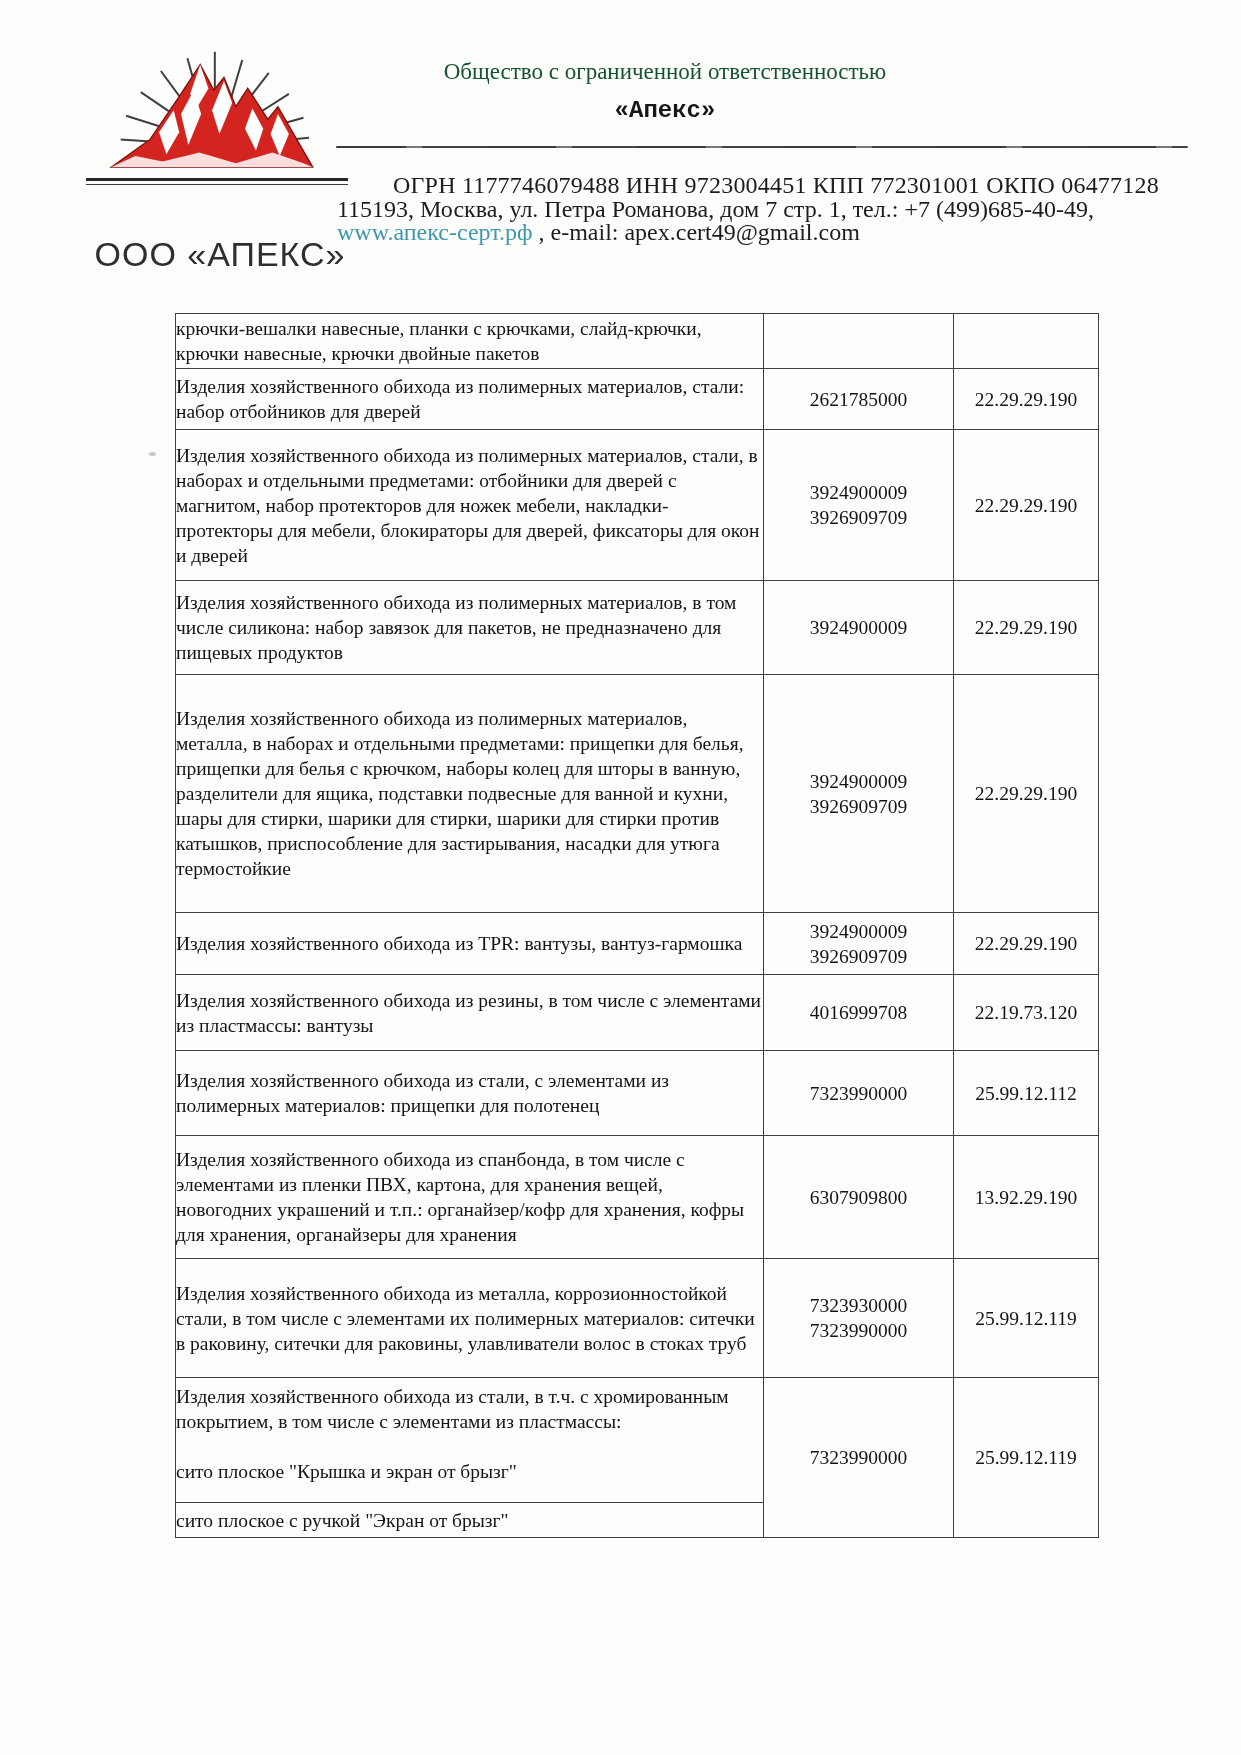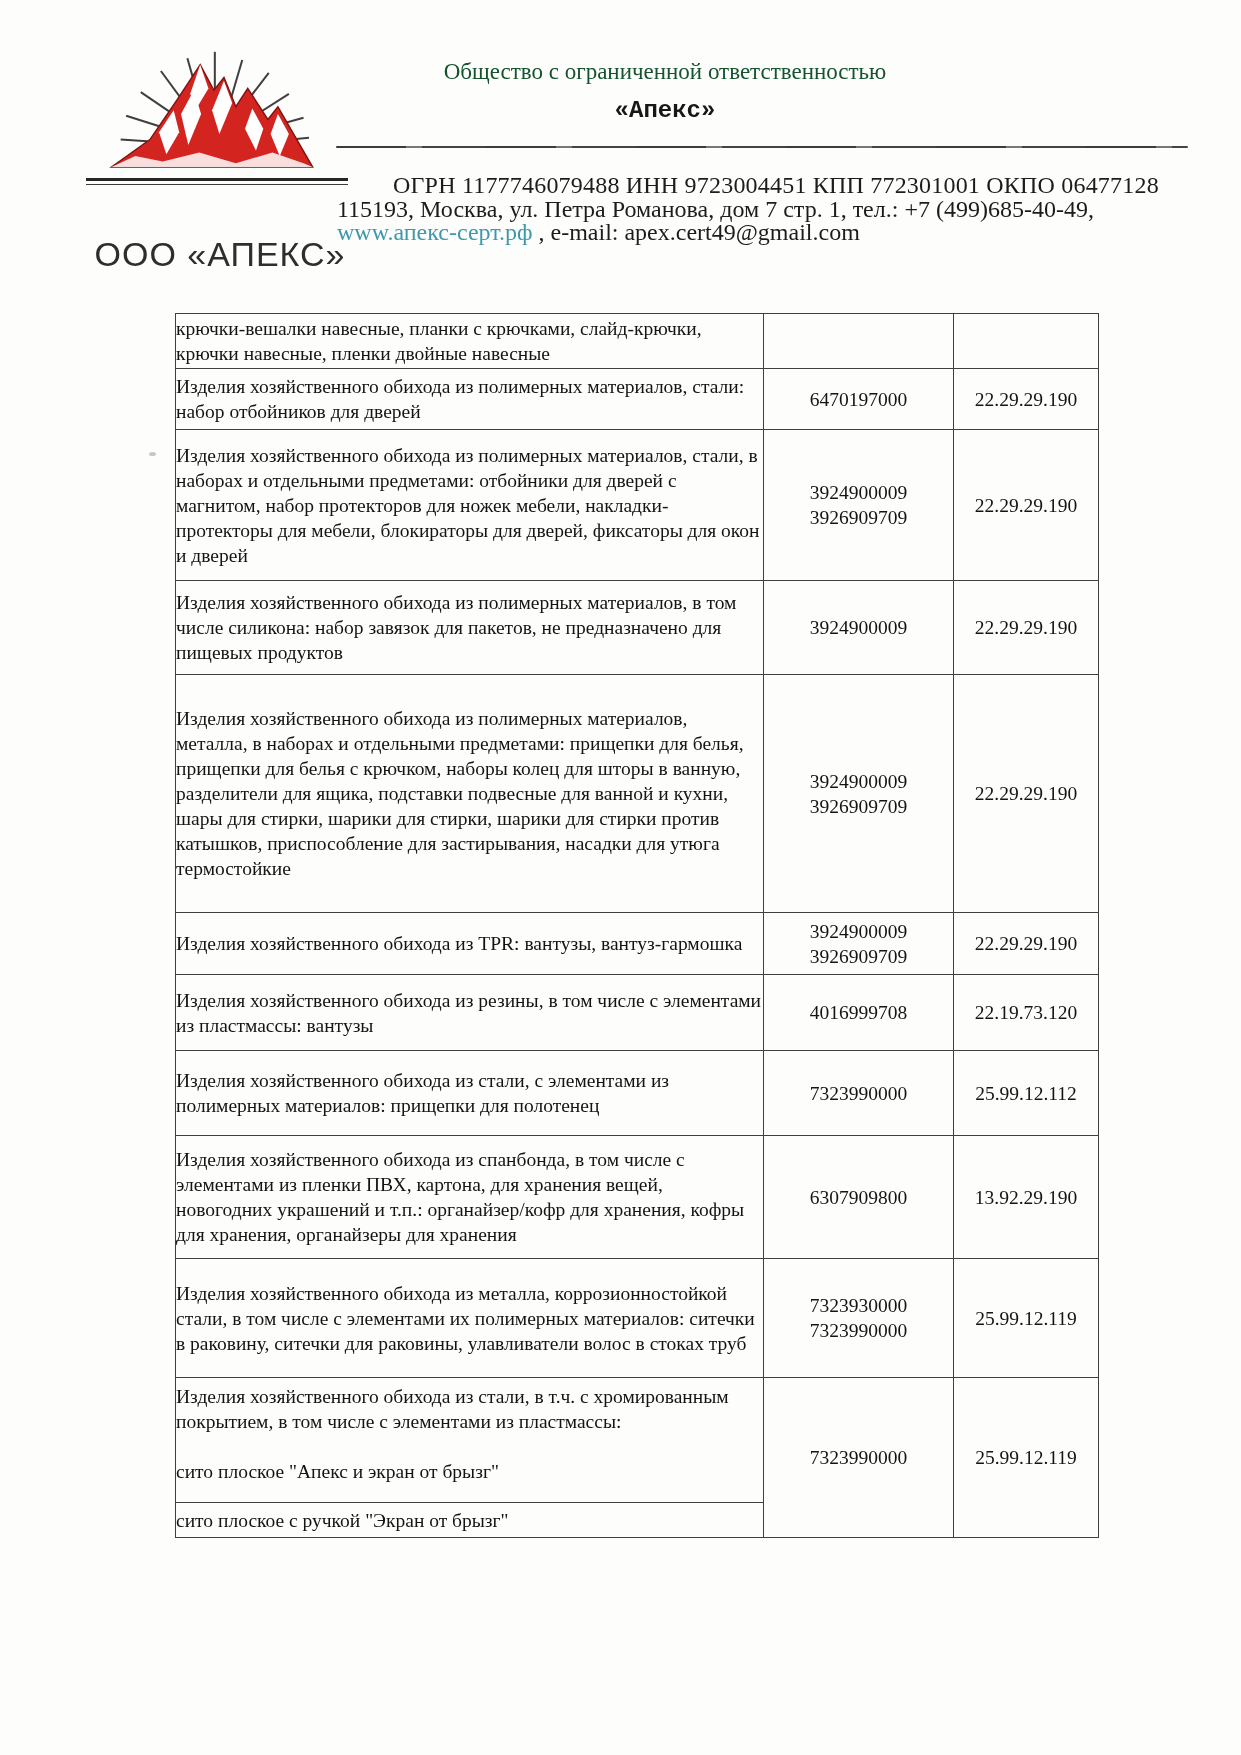--- a/index.html
+++ b/index.html
@@ -106,27 +106,27 @@
   </div>
 
   <table class="products">
     <colgroup>
         <col style="width:588px">
         <col style="width:190px">
         <col style="width:145px">
       </colgroup>
     <tbody>
       <tr style="height:47px">
-        <td class="prod">крючки-вешалки навесные, планки с крючками, слайд-крючки, крючки навесные, пленки двойные навесные</td>
+        <td class="prod">крючки-вешалки навесные, планки с крючками, слайд-крючки, крючки навесные, крючки двойные пакетов</td>
         <td class="code"></td>
         <td class="code"></td>
       </tr>
       <tr style="height:61px">
         <td class="prod">Изделия хозяйственного обихода из полимерных материалов, стали: набор отбойников для дверей</td>
-        <td class="code">6470197000</td>
+        <td class="code">2621785000</td>
         <td class="code">22.29.29.190</td>
       </tr>
       <tr style="height:151px">
         <td class="prod">Изделия хозяйственного обихода из полимерных материалов, стали, в наборах и отдельными предметами: отбойники для дверей с магнитом, набор протекторов для ножек мебели, накладки-протекторы для мебели, блокираторы для дверей, фиксаторы для окон и дверей</td>
         <td class="code">3924900009
 3926909709</td>
         <td class="code">22.29.29.190</td>
       </tr>
       <tr style="height:94px">
         <td class="prod">Изделия хозяйственного обихода из полимерных материалов, в том числе силикона: набор завязок для пакетов, не предназначено для пищевых продуктов</td>
@@ -162,21 +162,21 @@
       </tr>
       <tr style="height:119px">
         <td class="prod">Изделия хозяйственного обихода из металла, коррозионностойкой стали, в том числе с элементами их полимерных материалов: ситечки в раковину, ситечки для раковины, улавливатели волос в стоках труб</td>
         <td class="code">7323930000
 7323990000</td>
         <td class="code">25.99.12.119</td>
       </tr>
       <tr class="va-top" style="height:125px">
         <td class="prod">Изделия хозяйственного обихода из стали, в т.ч. с хромированным покрытием, в том числе с элементами из пластмассы:
 
-сито плоское "Апекс и экран от брызг"</td>
+сито плоское "Крышка и экран от брызг"</td>
         <td class="code" rowspan="2">7323990000</td>
         <td class="code" rowspan="2">25.99.12.119</td>
       </tr>
       <tr style="height:35px">
         <td class="prod">сито плоское с ручкой "Экран от брызг"</td>
       </tr>
     </tbody>
   </table>
 
   <div class="speck"></div>

